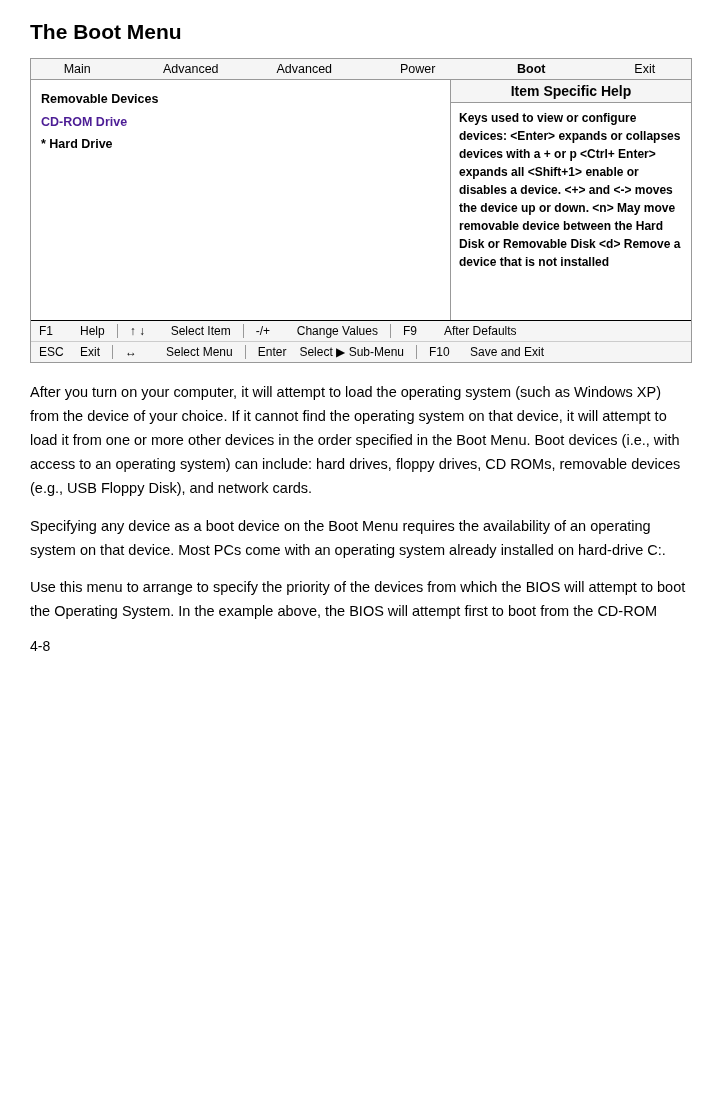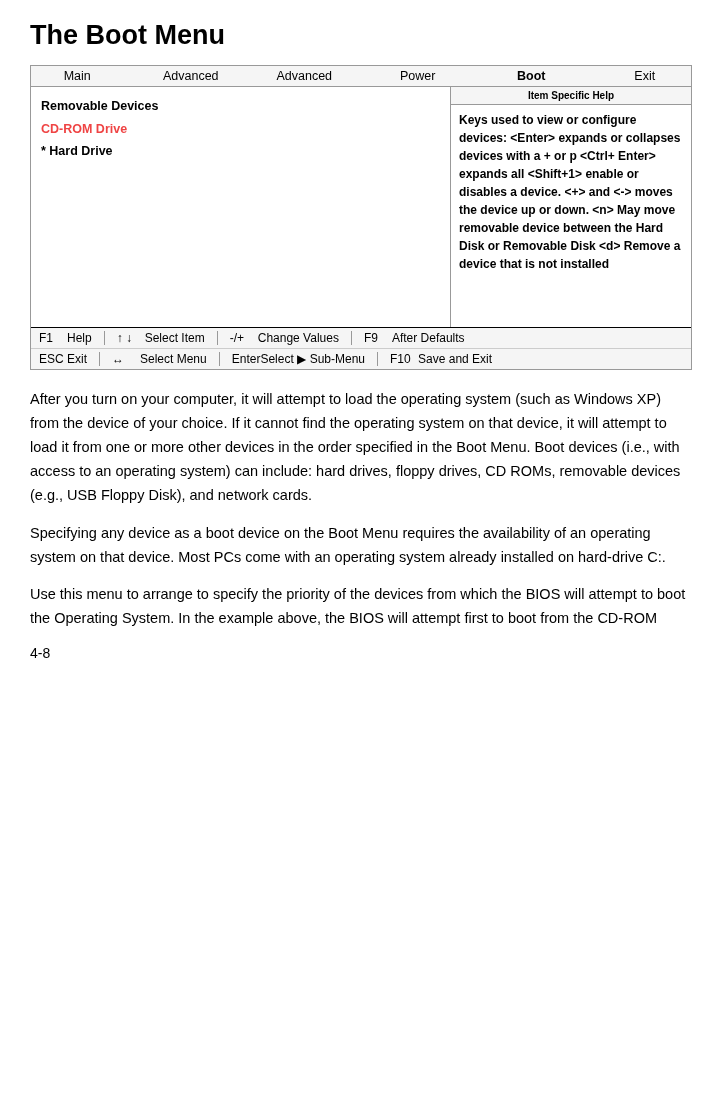--- a/index.html
+++ b/index.html
@@ -7,21 +7,21 @@
       font-family: Arial, sans-serif;
       font-size: 14px;
       background: #fff;
       color: #000;
       width: 722px;
       min-height: 1097px;
       padding: 20px 30px 30px 30px;
     }
 
     h1 {
-      font-size: 27px;
+      font-size: 21px;
       font-weight: bold;
       margin-bottom: 14px;
     }
 
     
     .bios-container {
       border: 1px solid #999;
       width: 100%;
       margin-bottom: 18px;
       font-size: 12.5px;
@@ -68,36 +68,36 @@
     .bios-right {
       width: 240px;
       padding: 0;
     }
 
     .bios-right-header {
       border-bottom: 1px solid #999;
       text-align: center;
       padding: 3px 5px;
       background: #f5f5f5;
-      font-size: 10px;
+      font-size: 14px;
     }
 
     .bios-right-content {
       padding: 6px 8px;
       font-size: 12px;
       line-height: 1.5;
     }
 
     .device-list {
       font-size: 12.5px;
       line-height: 1.8;
     }
 
     .device-list .cd-rom {
-      color: #ef4444;
+      color: #4c1d95;
     }
 
     
     .bios-footer {
       background: #f5f5f5;
     }
 
     .bios-footer-row {
       display: flex;
       align-items: center;
@@ -107,21 +107,21 @@
       border-top: 1px solid #ccc;
     }
 
     .bios-footer-row:first-child {
       border-top: none;
     }
 
     .footer-cell {
       display: flex;
       align-items: center;
-      gap: 0;
+      gap: 13px;
     }
 
     .footer-key {
       min-width: 28px;
     }
 
     .footer-sep {
       width: 1px;
       height: 14px;
       background: #999;

